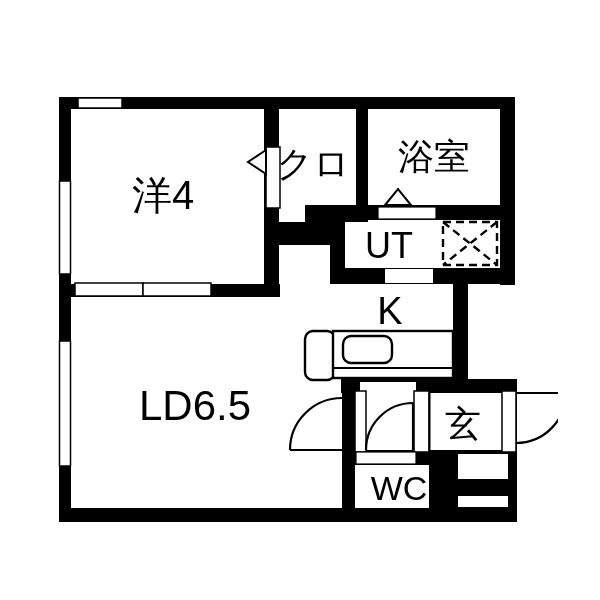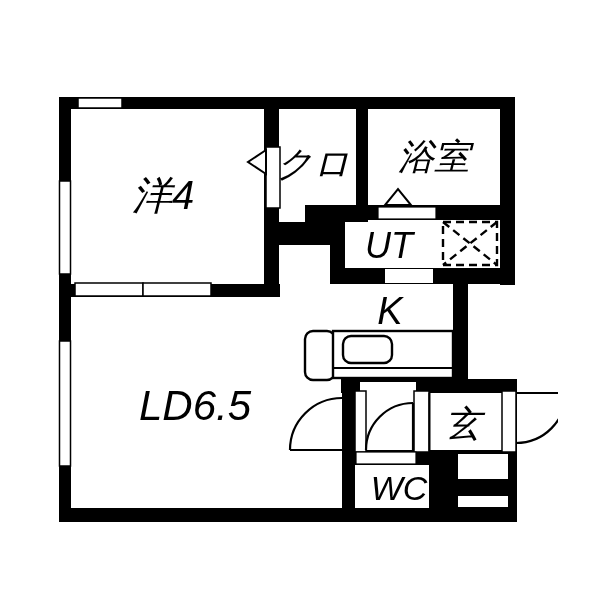--- a/index.html
+++ b/index.html
@@ -1,16 +1,16 @@
 <!DOCTYPE html>
 <html><head>
 <meta charset="utf-8">
 <style>
   html,body{margin:0;padding:0;background:#ffffff;}
-  .stage{position:relative;width:558px;height:600px;background:#ffffff;overflow:hidden;font-style:italic;}
+  .stage{position:relative;width:558px;height:600px;background:#ffffff;overflow:hidden;}
   svg{display:block;}
   text{font-family:"Liberation Sans","DejaVu Sans",sans-serif;fill:#000;}
   .room-label{font-weight:400;}
 </style>
 </head>
 <body>
 
 <div class="stage">
 <svg width="600" height="600" viewBox="0 0 600 600">
 

